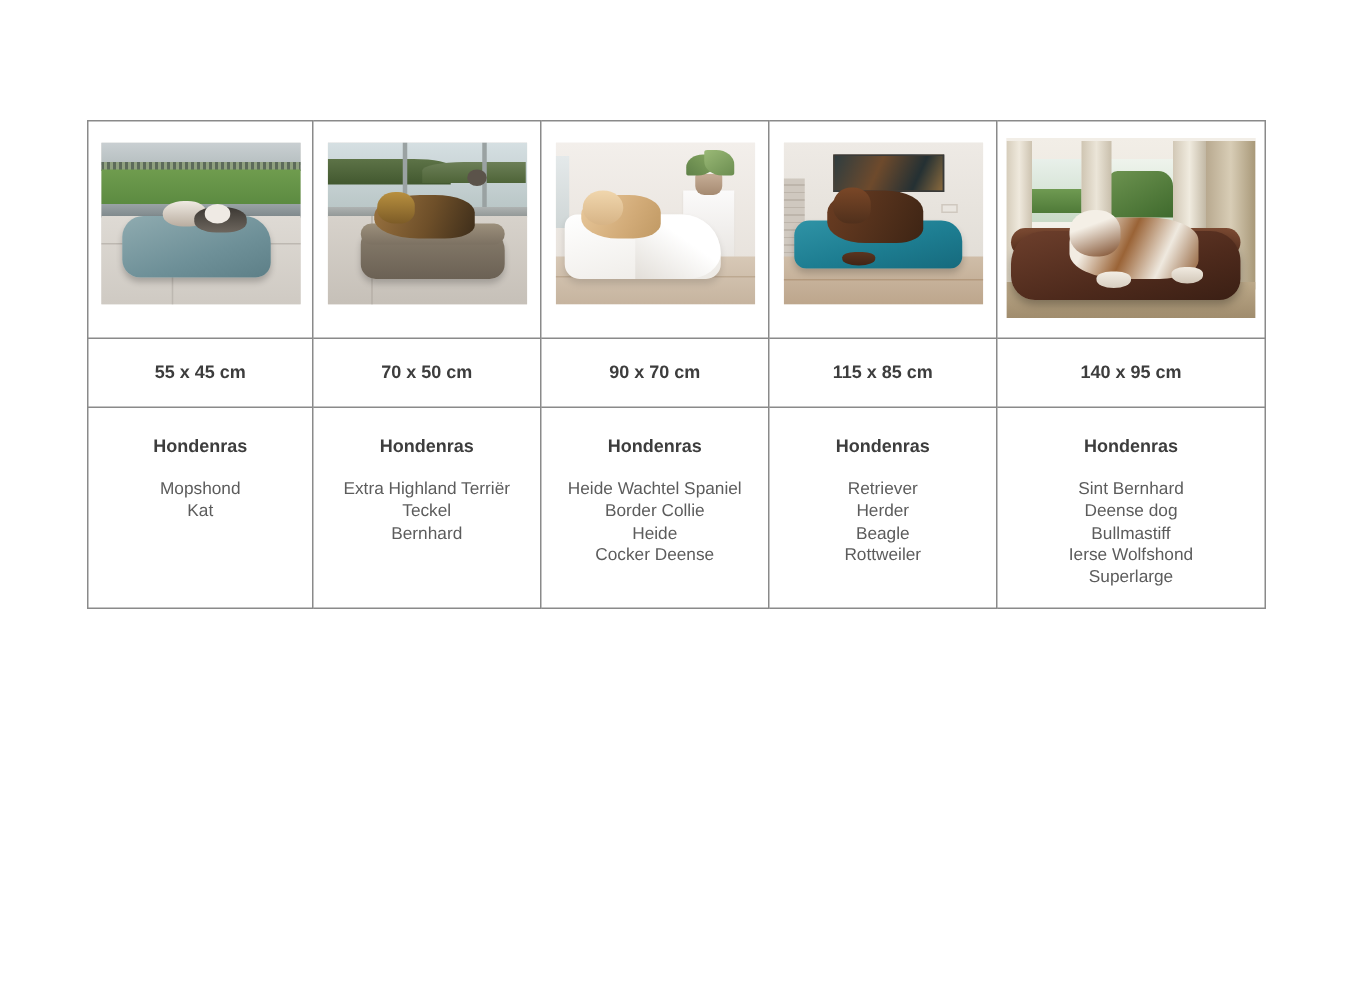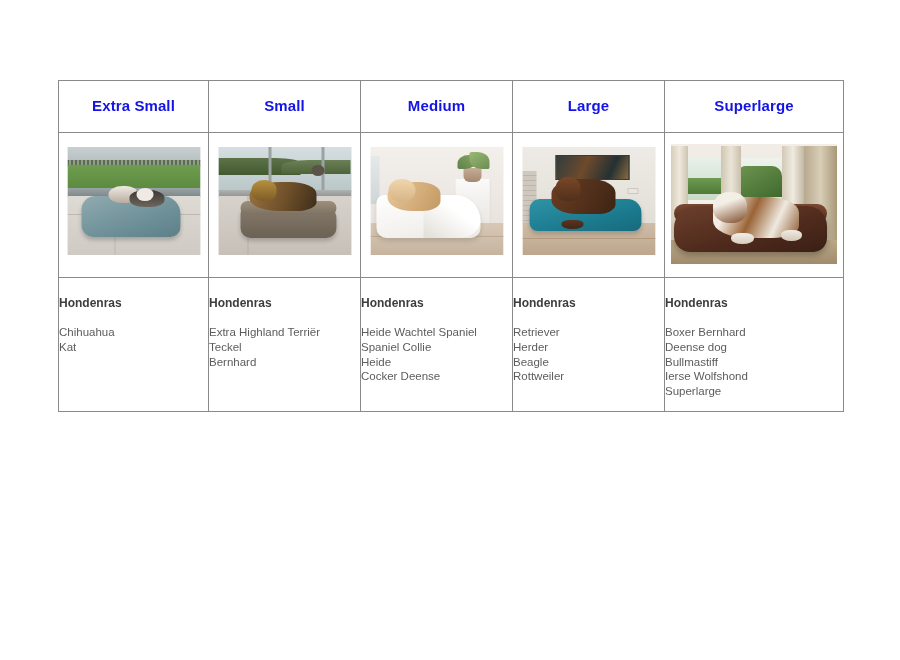--- a/index.html
+++ b/index.html
@@ -100,21 +100,21 @@
     display: block;
     font-size: 12px;
     font-weight: bold;
     color: #3d3d3d;
     line-height: 1.2;
   }
 
   
   .row-breeds td {
     height: 133px;
-    text-align: left;
+    text-align: center;
     vertical-align: top;
   }
   .breed-box {
     display: block;
     padding-top: 18px;
   }
   .breed-title {
     display: block;
     font-size: 12px;
     font-weight: bold;
@@ -299,37 +299,20 @@
   <table class="size-table">
     <colgroup>
       <col class="c-xs">
         <col class="c-s">
         <col class="c-m">
         <col class="c-l">
         <col class="c-xl">
     </colgroup>
     <tbody>
 
-      <tr class="row-header">
-        <td>
-          <span class="hdr-label">Extra Small</span>
-        </td>
-        <td>
-          <span class="hdr-label">Small</span>
-        </td>
-        <td>
-          <span class="hdr-label">Medium</span>
-        </td>
-        <td>
-          <span class="hdr-label">Large</span>
-        </td>
-        <td>
-          <span class="hdr-label">Superlarge</span>
-        </td>
-      </tr>
 
       <tr class="row-image">
         <td>
           <span class="photo-wrap">
             <span class="photo" aria-label="two-cats-on-blue-grey-dog-bed-by-patio-door">
               <span class="scene scene-xs">
                 <span class="sky"></span>
                   <span class="fence"></span>
                   <span class="lawn"></span>
                 <span class="sill"></span>
@@ -424,68 +407,85 @@
                 <span class="dog"></span>
                   <span class="head"></span>
                 <span class="paw"></span>
                   <span class="paw2"></span>
               </span>
             </span>
           </span>
         </td>
       </tr>
 
+      <tr class="row-dims">
+        <td>
+          <span class="dim-label">55 x 45 cm</span>
+        </td>
+        <td>
+          <span class="dim-label">70 x 50 cm</span>
+        </td>
+        <td>
+          <span class="dim-label">90 x 70 cm</span>
+        </td>
+        <td>
+          <span class="dim-label">115 x 85 cm</span>
+        </td>
+        <td>
+          <span class="dim-label">140 x 95 cm</span>
+        </td>
+      </tr>
 
       <tr class="row-breeds">
         <td>
           <span class="breed-box">
             <span class="breed-title">Hondenras</span>
             <span class="breed-list">
-                <span class="breed-item">Chihuahua</span>
+                <span class="breed-item">Mopshond</span>
                 <span class="breed-item">Kat</span>
               </span>
           </span>
         </td>
         <td>
           <span class="breed-box">
             <span class="breed-title">Hondenras</span>
             <span class="breed-list">
                 <span class="breed-item">Extra Highland Terriër</span>
                 <span class="breed-item">Teckel</span>
                 <span class="breed-item">Bernhard</span>
               </span>
           </span>
         </td>
         <td>
           <span class="breed-box">
             <span class="breed-title">Hondenras</span>
             <span class="breed-list">
                 <span class="breed-item">Heide Wachtel Spaniel</span>
-                <span class="breed-item">Spaniel Collie</span>
+                <span class="breed-item">Border Collie</span>
                 <span class="breed-item">Heide</span>
                 <span class="breed-item">Cocker Deense</span>
               </span>
           </span>
         </td>
         <td>
           <span class="breed-box">
             <span class="breed-title">Hondenras</span>
             <span class="breed-list">
                 <span class="breed-item">Retriever</span>
                 <span class="breed-item">Herder</span>
                 <span class="breed-item">Beagle</span>
                 <span class="breed-item">Rottweiler</span>
               </span>
           </span>
         </td>
         <td>
           <span class="breed-box">
             <span class="breed-title">Hondenras</span>
             <span class="breed-list">
-                <span class="breed-item">Boxer Bernhard</span>
+                <span class="breed-item">Sint Bernhard</span>
                 <span class="breed-item">Deense dog</span>
                 <span class="breed-item">Bullmastiff</span>
                 <span class="breed-item">Ierse Wolfshond</span>
                 <span class="breed-item">Superlarge</span>
               </span>
           </span>
         </td>
       </tr>
 
     </tbody>

